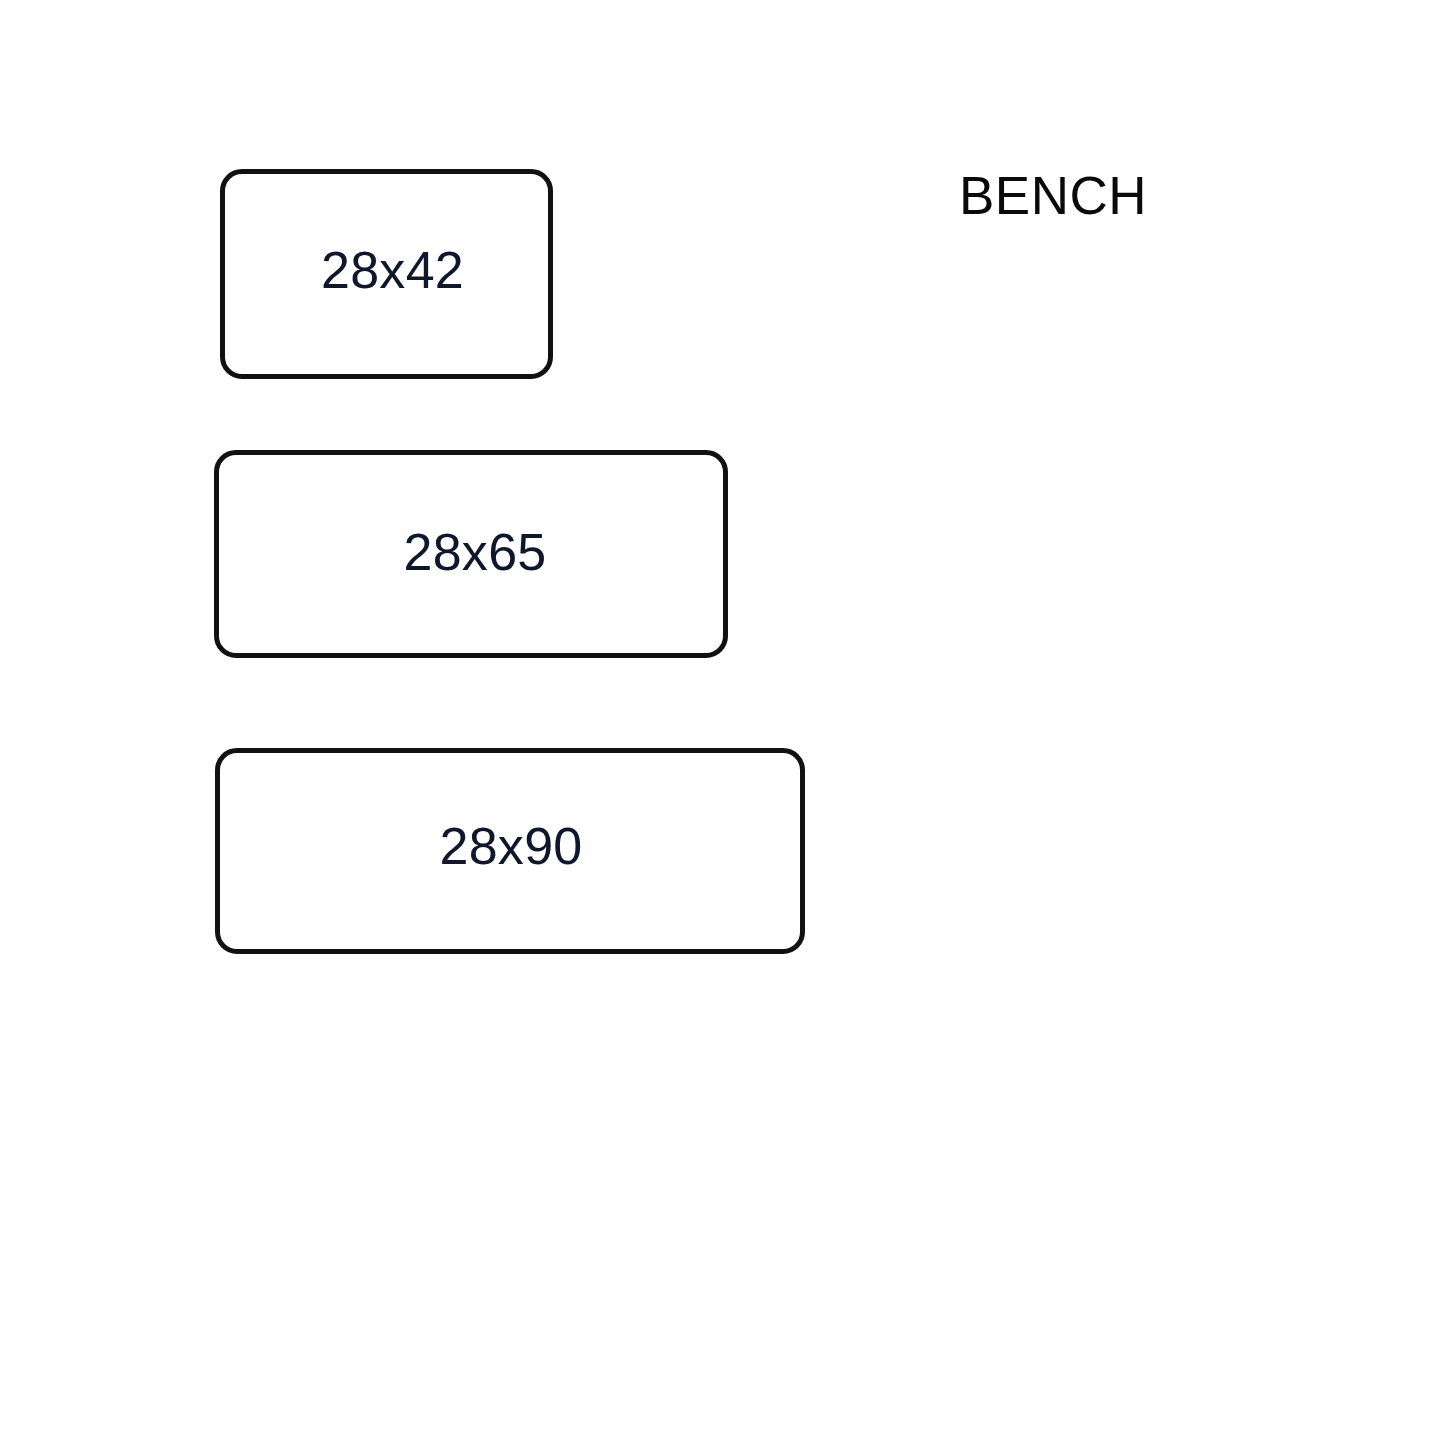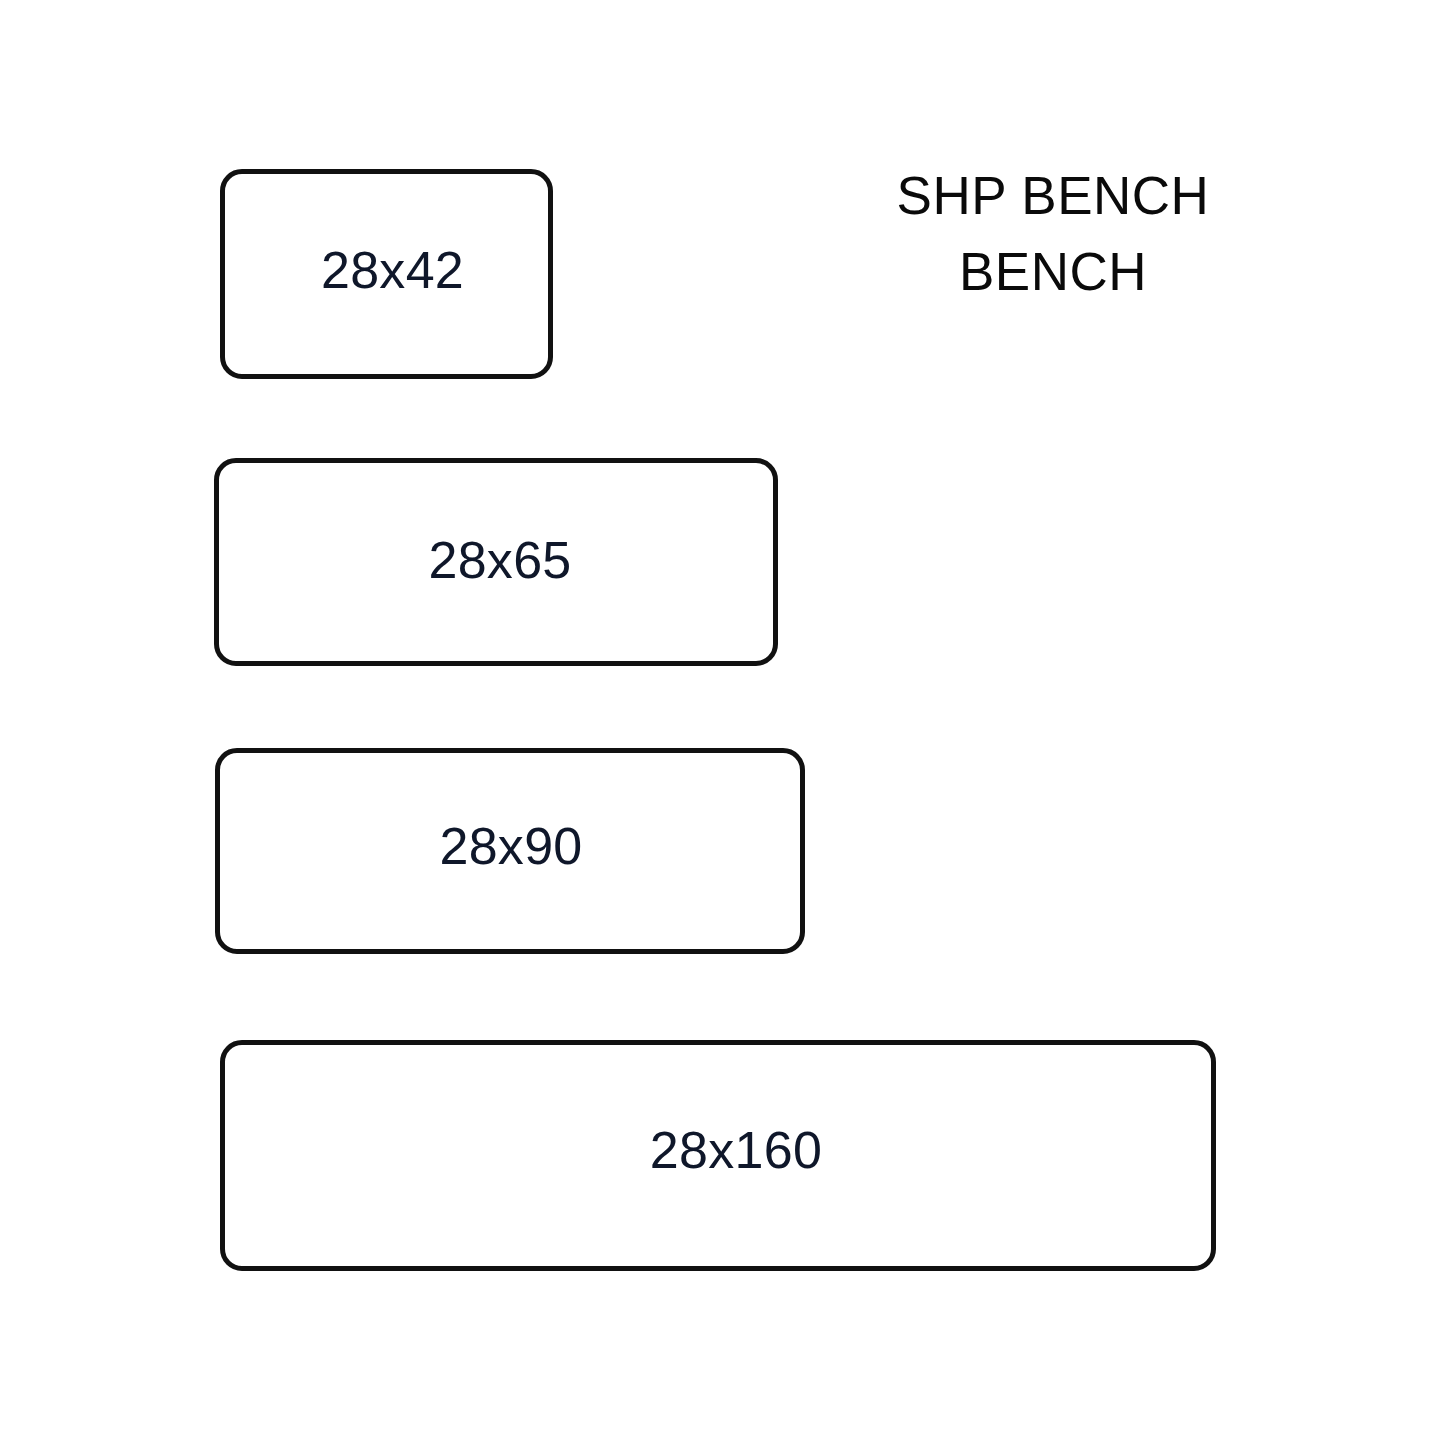--- a/index.html
+++ b/index.html
@@ -51,48 +51,44 @@
   .board-label {
     color: #0f172a;
     font-size: 52px;
     font-weight: 400;
     letter-spacing: 0.3px;
     line-height: 1;
     white-space: nowrap;
   }
 
   #board-0 { left: 220px; top: 169px;  width: 333px; height: 210px; }
-  #board-1 { left: 214px; top: 450px;  width: 564px; height: 208px; margin-top: 8px; }
+  #board-1 { left: 214px; top: 450px;  width: 514px; height: 208px; }
   #board-2 { left: 215px; top: 748px;  width: 590px; height: 206px; }
   #board-3 { left: 220px; top: 1040px; width: 996px; height: 231px; }
 
   #board-0 .board-label { transform: translate(6px, -4px); }
   #board-1 .board-label { transform: translate(4px, -2px); }
   #board-2 .board-label { transform: translate(1px, -5px); }
   #board-3 .board-label { transform: translate(18px, -6px); }
 </style>
 </head>
 <body>
 
 <div id="canvas">
 
   <div class="title-block">
-    <span class="title-line">SHP BENCH</span>
     <span class="title-line">BENCH</span>
   </div>
 
   <div class="board" id="board-0">
     <span class="board-label">28x42</span>
   </div>
 
   <div class="board" id="board-1">
     <span class="board-label">28x65</span>
   </div>
 
   <div class="board" id="board-2">
     <span class="board-label">28x90</span>
   </div>
 
-  <div class="board" id="board-3">
-    <span class="board-label">28x160</span>
-  </div>
 
 </div>
 
 </body></html>

